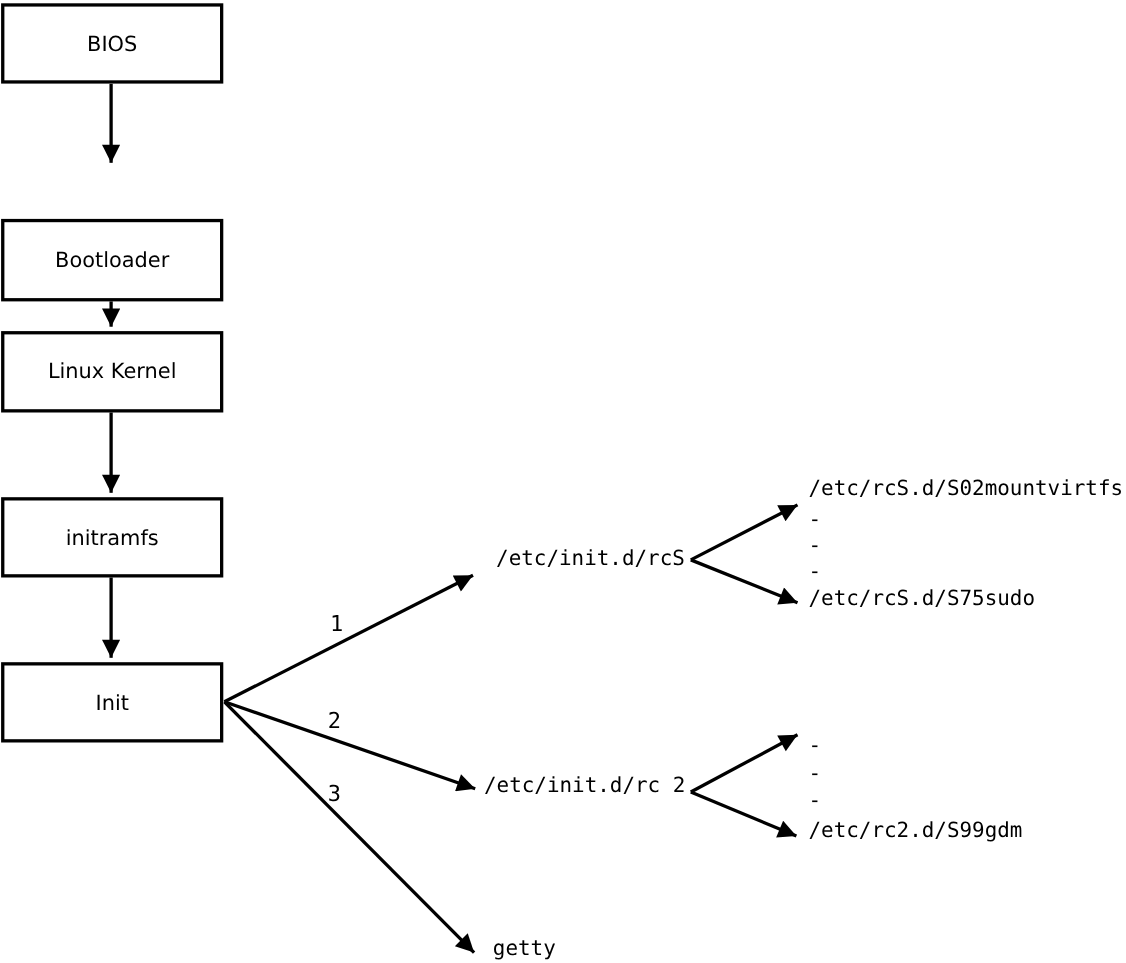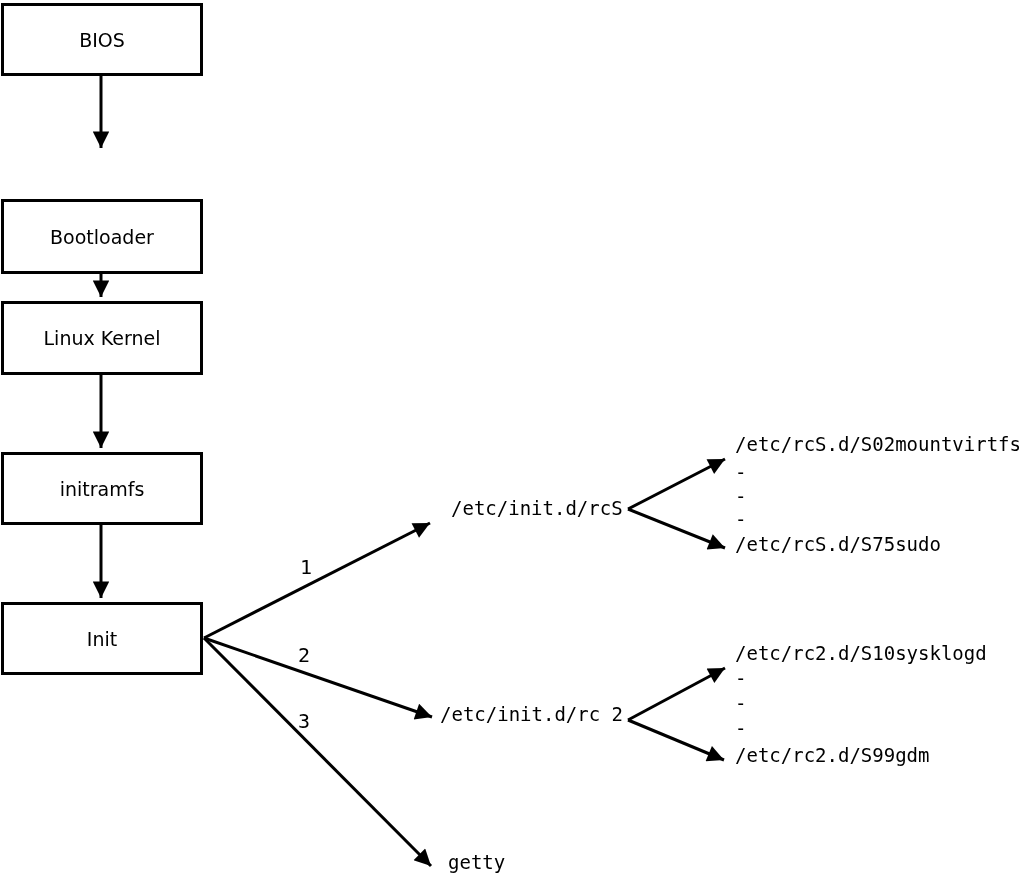--- a/index.html
+++ b/index.html
@@ -124,19 +124,18 @@
   <div class="mono t-rcs">/etc/init.d/rcS</div>
   <div class="mono t-rc2">/etc/init.d/rc 2</div>
   <div class="mono t-getty">getty</div>
 
   <div class="mono t-rcs-l0">/etc/rcS.d/S02mountvirtfs</div>
   <div class="mono t-rcs-d1">-</div>
   <div class="mono t-rcs-d2">-</div>
   <div class="mono t-rcs-d3">-</div>
   <div class="mono t-rcs-l4">/etc/rcS.d/S75sudo</div>
 
-  <div class="mono t-rc2-l0">/etc/rc2.d/S10sysklogd</div>
   <div class="mono t-rc2-d1">-</div>
   <div class="mono t-rc2-d2">-</div>
   <div class="mono t-rc2-d3">-</div>
   <div class="mono t-rc2-l4">/etc/rc2.d/S99gdm</div>
 
 </div>
 
 </body></html>

